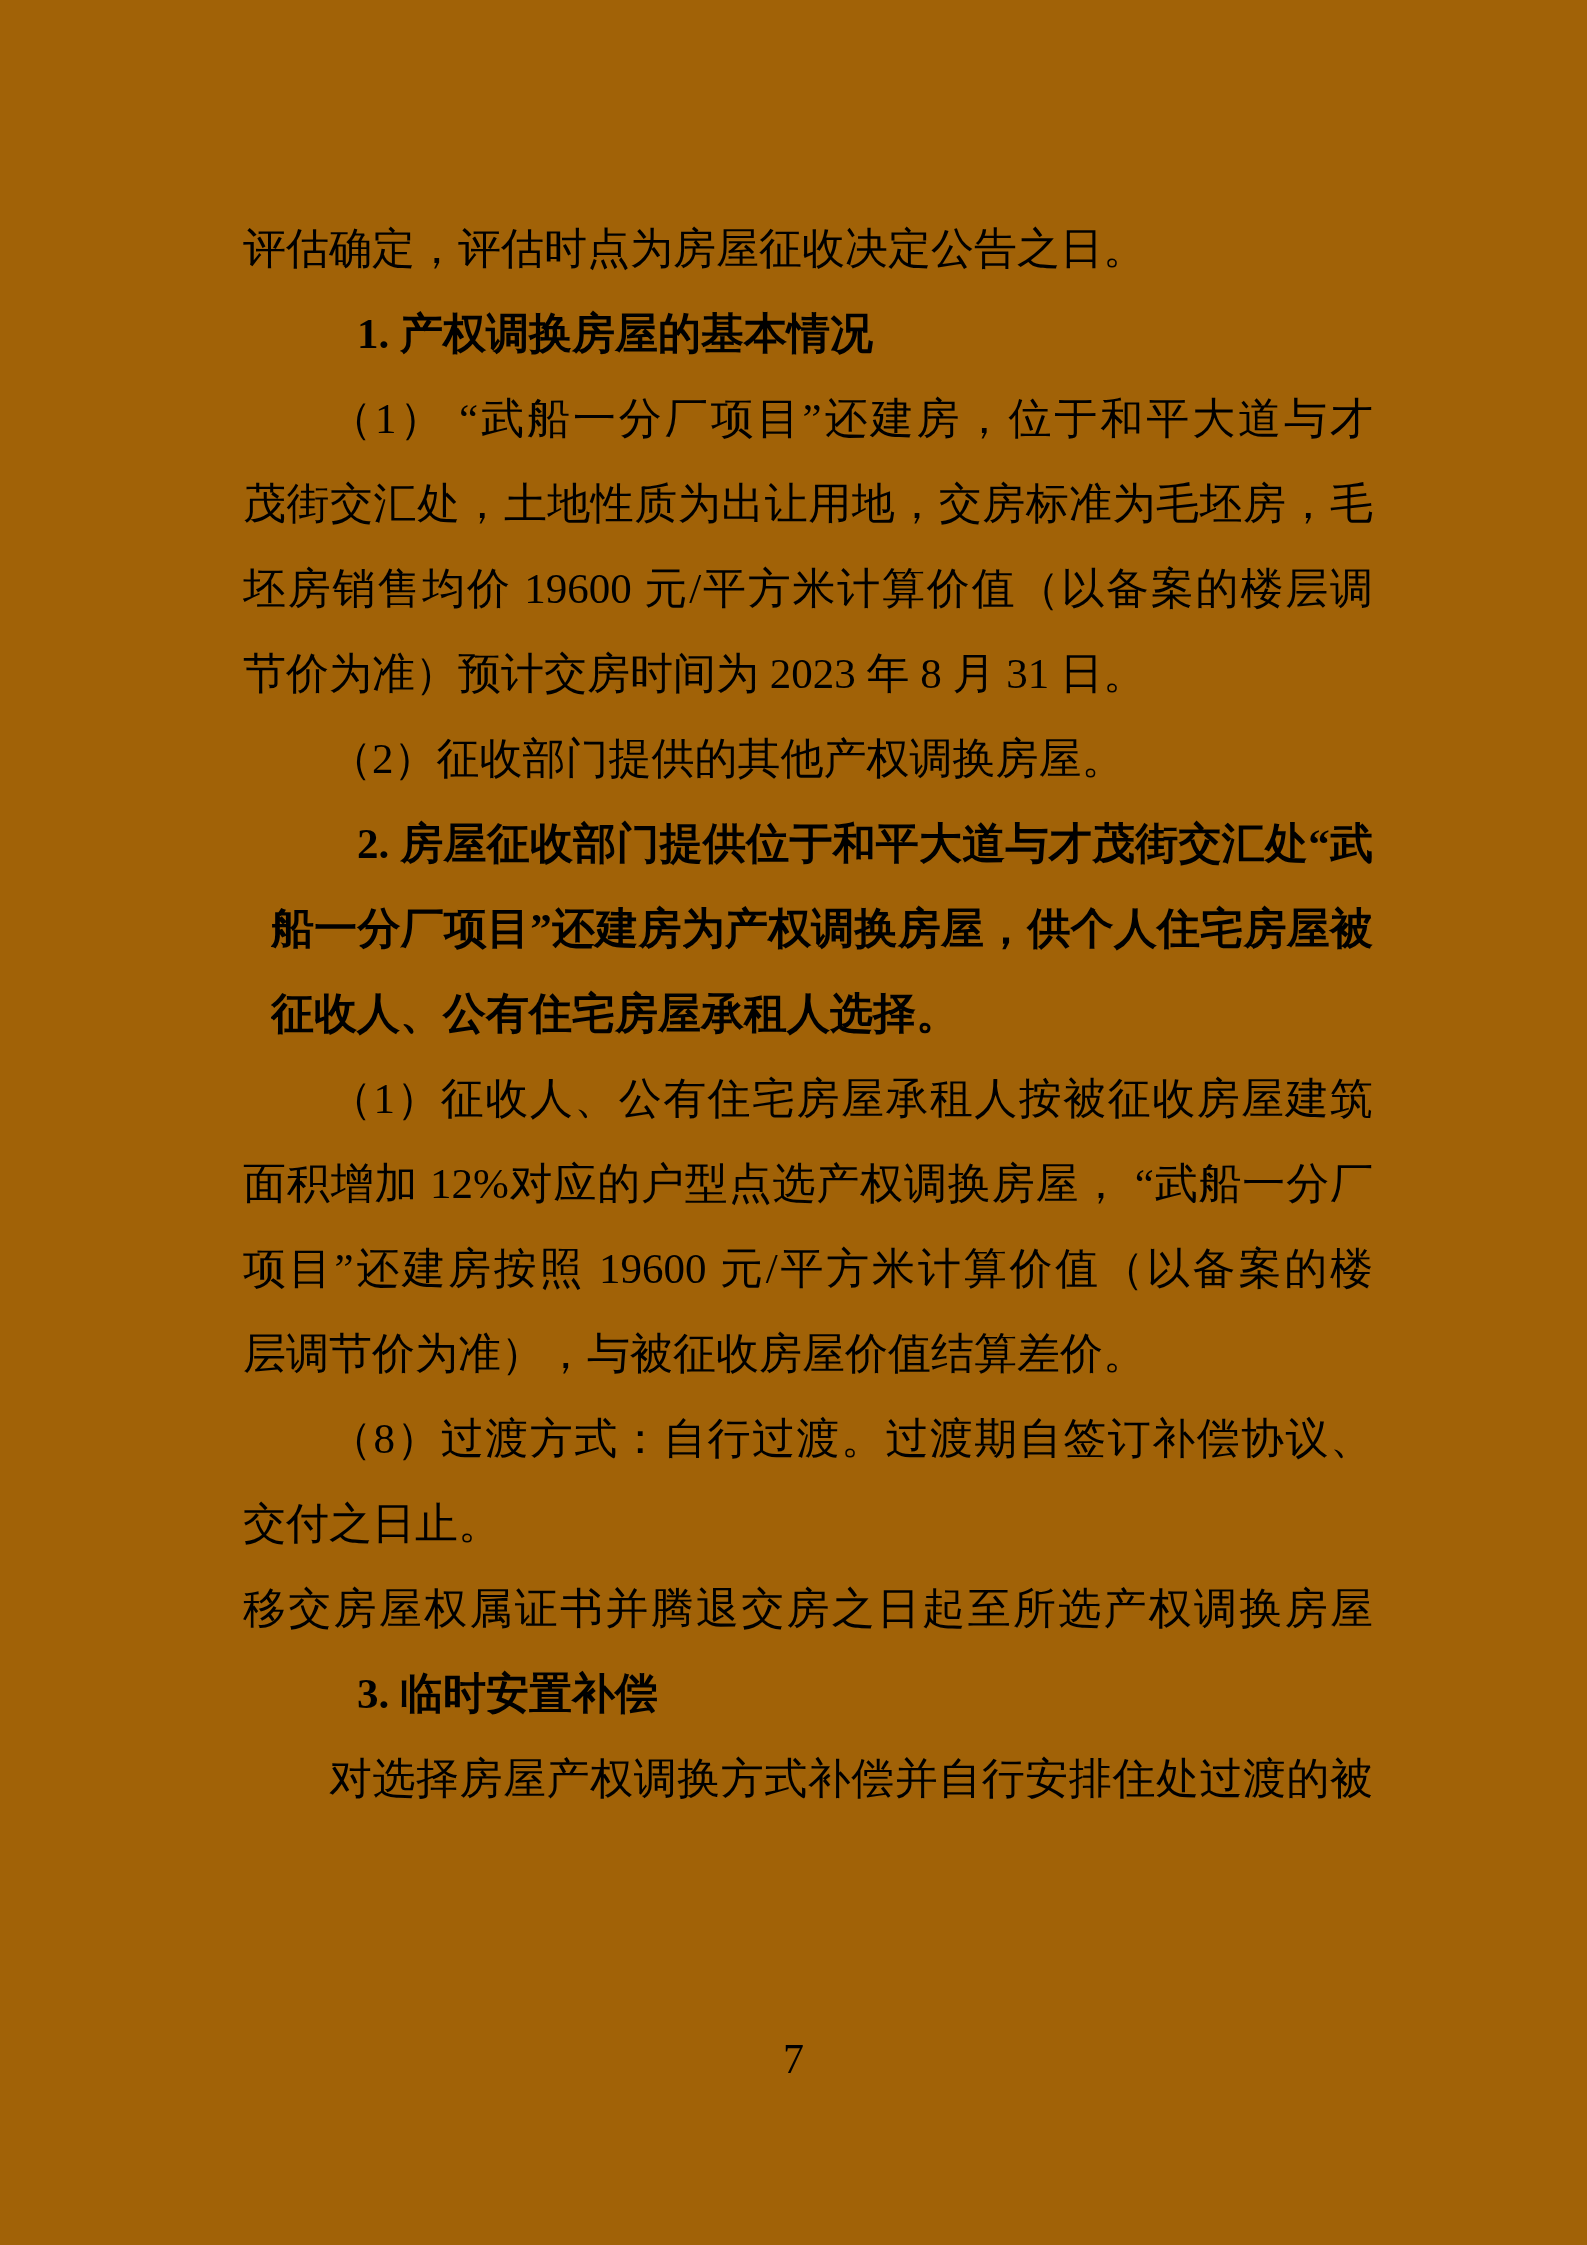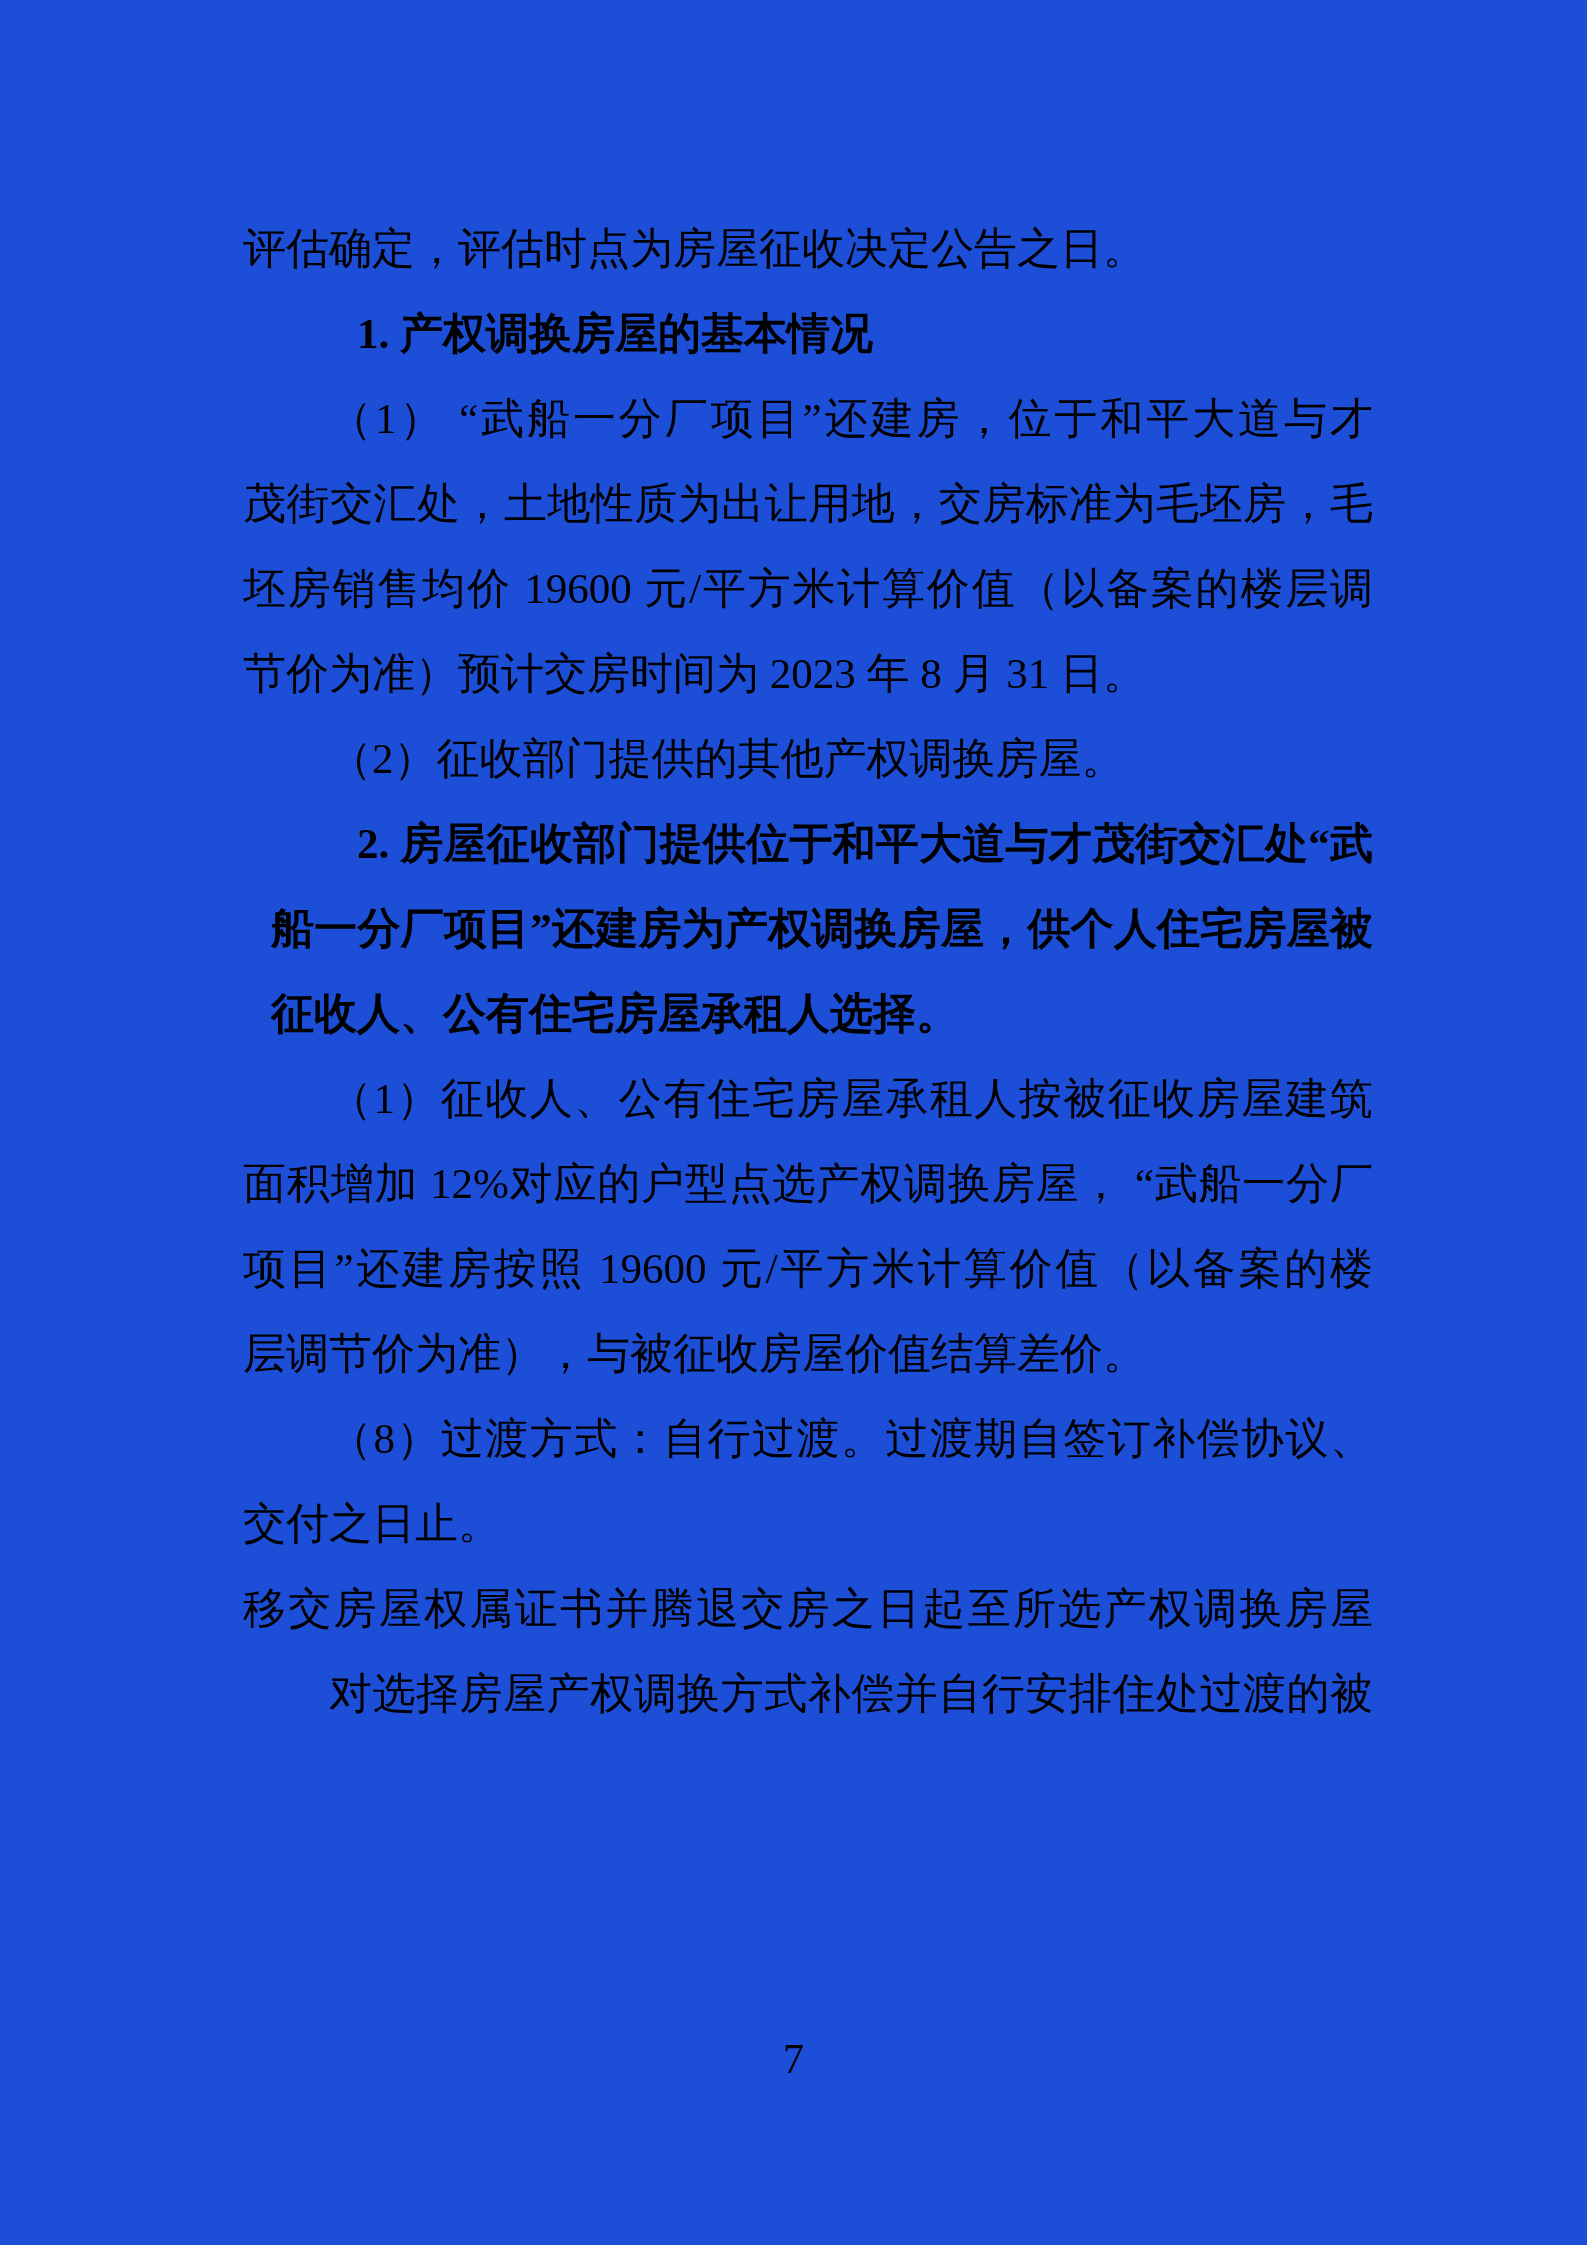--- a/index.html
+++ b/index.html
@@ -4,21 +4,21 @@
 <style>
   html, body {
     margin: 0;
     padding: 0;
     background: #e8e8e8;
   }
   .page {
     position: relative;
     width: 1587px;
     height: 2245px;
-    background: #1d4ed8;
+    background: #a16207;
     font-family: "Liberation Serif", "DejaVu Serif", serif;
     color: #000000;
     overflow: hidden;
   }
   .page-body {
     position: absolute;
     left: 243px;
     top: 206px;
     width: 1130px;
   }
@@ -70,16 +70,17 @@
       <div class="line bold indent fill">2. 房屋征收部门提供位于和平大道与才茂街交汇处“武</div>
       <div class="line bold fill">船一分厂项目”还建房为产权调换房屋，供个人住宅房屋被</div>
       <div class="line bold">征收人、公有住宅房屋承租人选择。</div>
       <div class="line indent fill">（1）征收人、公有住宅房屋承租人按被征收房屋建筑</div>
       <div class="line fill">面积增加 12%对应的户型点选产权调换房屋， “武船一分厂</div>
       <div class="line fill">项目”还建房按照 19600 元/平方米计算价值（以备案的楼</div>
       <div class="line">层调节价为准），与被征收房屋价值结算差价。</div>
       <div class="line indent fill">（8）过渡方式：自行过渡。过渡期自签订补偿协议、</div>
       <div class="line">交付之日止。</div>
       <div class="line fill">移交房屋权属证书并腾退交房之日起至所选产权调换房屋</div>
+      <div class="line bold indent">3. 临时安置补偿</div>
       <div class="line indent fill">对选择房屋产权调换方式补偿并自行安排住处过渡的被</div>
     </div>
   <div class="page-number">7</div>
 </div>
 
 </body></html>

